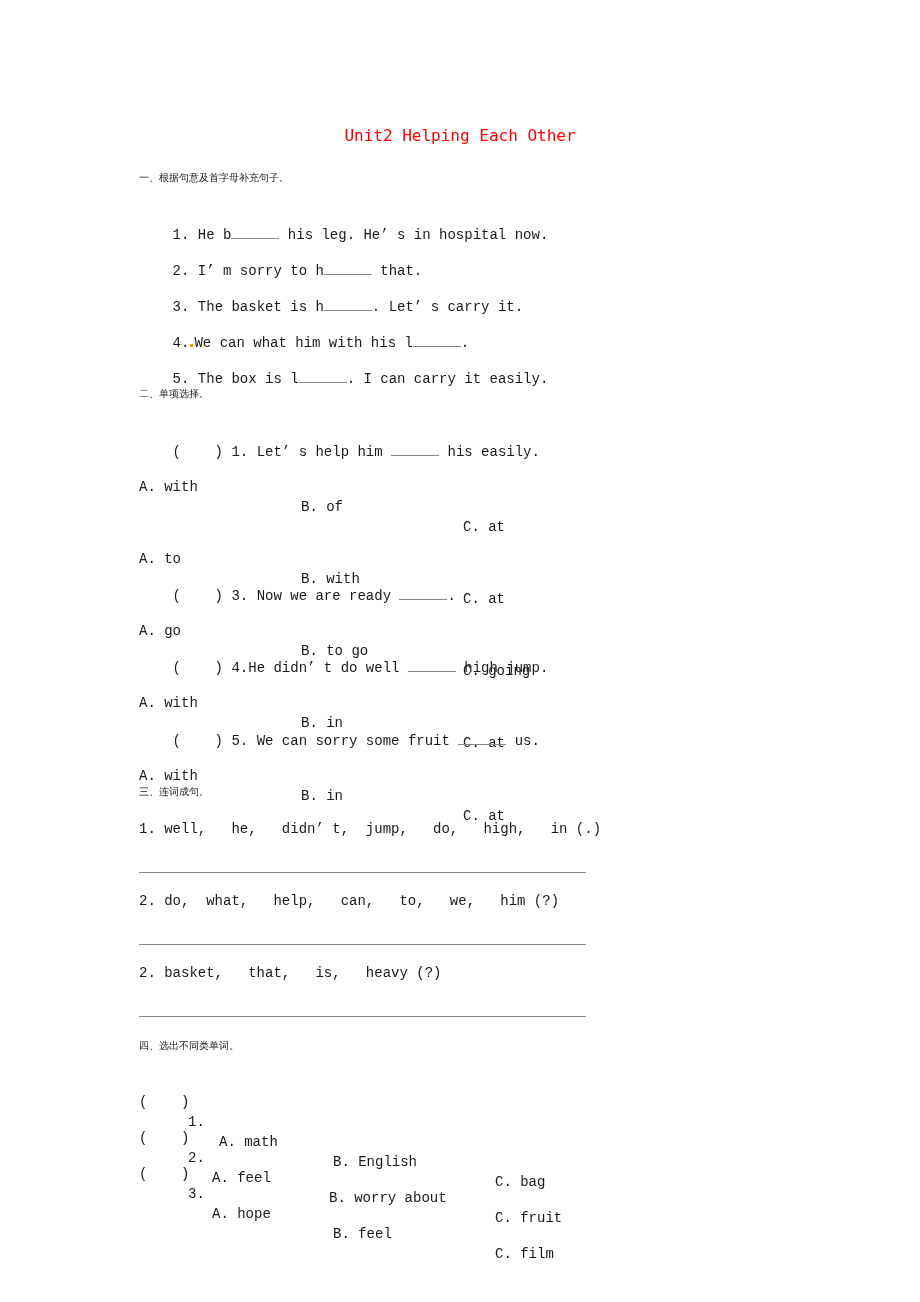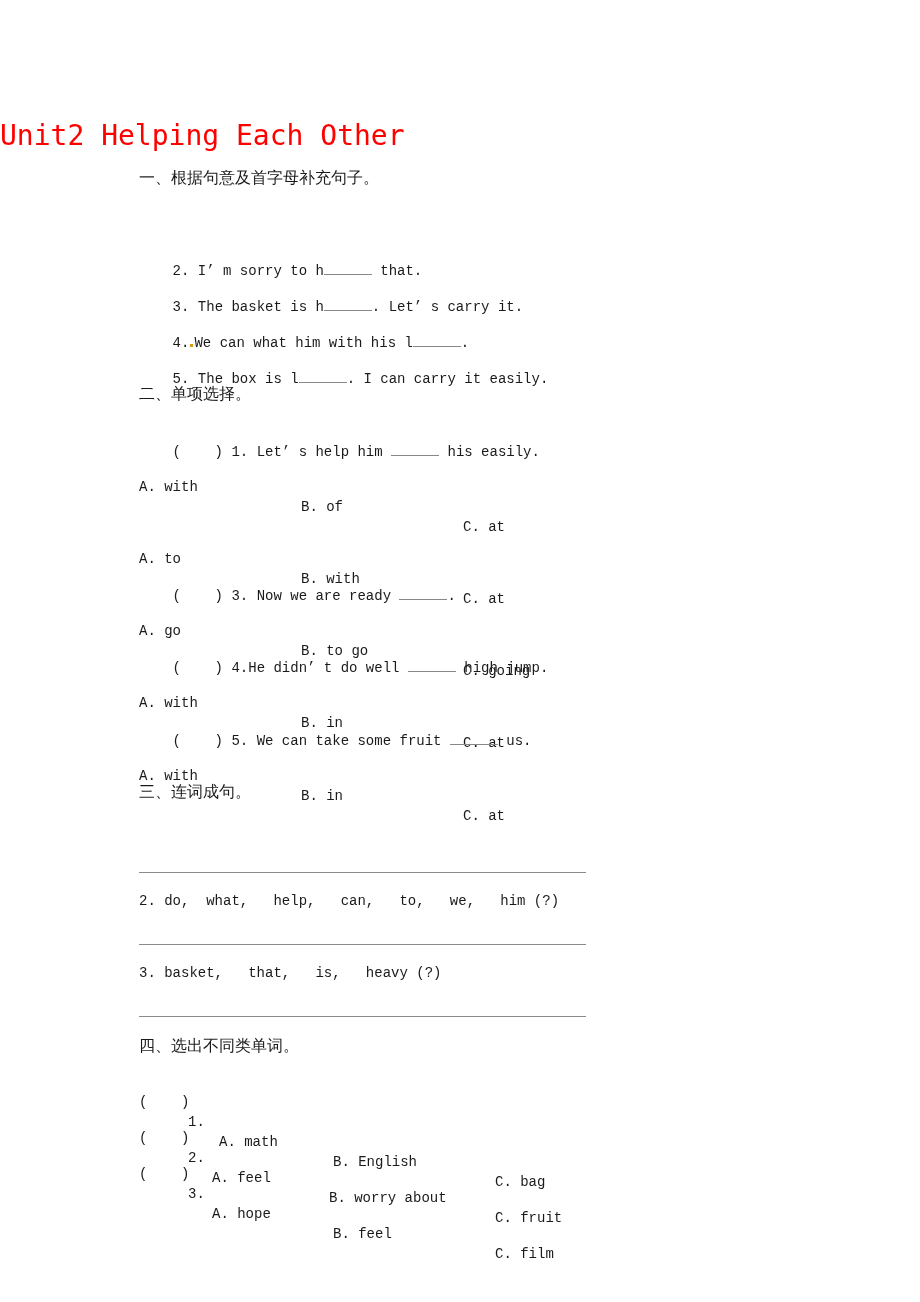--- a/index.html
+++ b/index.html
@@ -1,39 +1,42 @@
 <!DOCTYPE html>
 <html><head>
   <meta charset="utf-8">
   <style>
     html, body { margin: 0; padding: 0; background: #ffffff; }
     body { width: 920px; height: 1302px; position: relative; overflow: hidden;
            font-family: "DejaVu Serif", "Liberation Serif", serif; color: #1a1a1a; }
     .page { position: absolute; left: 0; top: 0; width: 920px; height: 1302px; }
-    .title { position: absolute; left: 0; width: 920px; top: 122px; 
+    .title { position: absolute; left: 0; width: 920px; top: 122px; text-align: center;
              color: #ff0000; font-family: "DejaVu Sans Mono", "Liberation Mono", monospace;
-             font-size: 28px; line-height: 28px; letter-spacing: 0px; }
+             font-size: 16px; line-height: 28px; letter-spacing: 0px; }
     .line { position: absolute; left: 139px; font-size: 14px; line-height: 20px;
             white-space: pre; font-family: "DejaVu Serif", "Liberation Serif", serif; }
     .mono { font-family: "Liberation Mono", "DejaVu Sans Mono", monospace; font-size: 14px; }
-    .heading { font-size: 16px; }
+    .heading { font-size: 10px; }
     .blank { display: inline-block; border-bottom: 1px solid #888; width: 48px; height: 14px; vertical-align: baseline; }
     .opt { position: absolute; white-space: pre; }
     .answer-line { position: absolute; left: 139px; width: 447px; height: 0; border-top: 1px solid #8a8a8a; }
     .mark { display: inline-block; width: 3px; height: 3px; background: #d4a017; vertical-align: baseline; margin: 0 1px; }
   </style>
 </head>
 <body>
 
 <div class="page">
 
   <div class="title">Unit2 Helping Each Other</div>
 
   <div class="line heading" style="top:168px">一、根据句意及首字母补充句子。</div>
 
+  <div class="line mono" style="top:204px">
+    <span>1.</span> <span>He b</span><span class="blank"></span><span> his leg. He’ s in hospital now.</span>
+  </div>
   <div class="line mono" style="top:240px">
     <span>2.</span> <span>I’ m sorry to h</span><span class="blank"></span><span> that.</span>
   </div>
   <div class="line mono" style="top:276px">
     <span>3.</span> <span>The basket is h</span><span class="blank"></span><span>. Let’ s carry it.</span>
   </div>
   <div class="line mono" style="top:312px">
     <span>4.</span><span class="mark"></span><span>We can what him with his l</span><span class="blank"></span><span>.</span>
   </div>
   <div class="line mono" style="top:348px">
@@ -69,36 +72,37 @@
   <div class="line mono" style="top:637px">
     <span>(    )</span> <span>4.</span><span>He didn’ t do well </span><span class="blank"></span><span> high jump.</span>
   </div>
   <div class="line mono" style="top:673px;width:600px">
     <span class="opt" style="left:0">A. with</span>
     <span class="opt" style="left:162px">B. in</span>
     <span class="opt" style="left:324px">C. at</span>
   </div>
 
   <div class="line mono" style="top:710px">
-    <span>(    )</span> <span>5.</span> <span>We can take some fruit </span><span class="blank"></span><span> us.</span>
+    <span>(    )</span> <span>5.</span> <span>We can sorry some fruit </span><span class="blank"></span><span> us.</span>
   </div>
   <div class="line mono" style="top:746px;width:600px">
     <span class="opt" style="left:0">A. with</span>
     <span class="opt" style="left:162px">B. in</span>
     <span class="opt" style="left:324px">C. at</span>
   </div>
 
   <div class="line heading" style="top:782px">三、连词成句。</div>
 
+  <div class="line mono" style="top:819px">1. well,   he,   didn’ t,  jump,   do,   high,   in (.)</div>
   <div class="answer-line" style="top:872px"></div>
 
   <div class="line mono" style="top:891px">2. do,  what,   help,   can,   to,   we,   him (?)</div>
   <div class="answer-line" style="top:944px"></div>
 
-  <div class="line mono" style="top:963px">3. basket,   that,   is,   heavy (?)</div>
+  <div class="line mono" style="top:963px">2. basket,   that,   is,   heavy (?)</div>
   <div class="answer-line" style="top:1016px"></div>
 
   <div class="line heading" style="top:1036px">四、选出不同类单词。</div>
 
   <div class="line mono" style="top:1072px;width:600px">
     <span class="opt" style="left:0">(    )</span>
     <span class="opt" style="left:49px">1.</span>
     <span class="opt" style="left:80px">A. math</span>
     <span class="opt" style="left:194px">B. English</span>
     <span class="opt" style="left:356px">C. bag</span>

